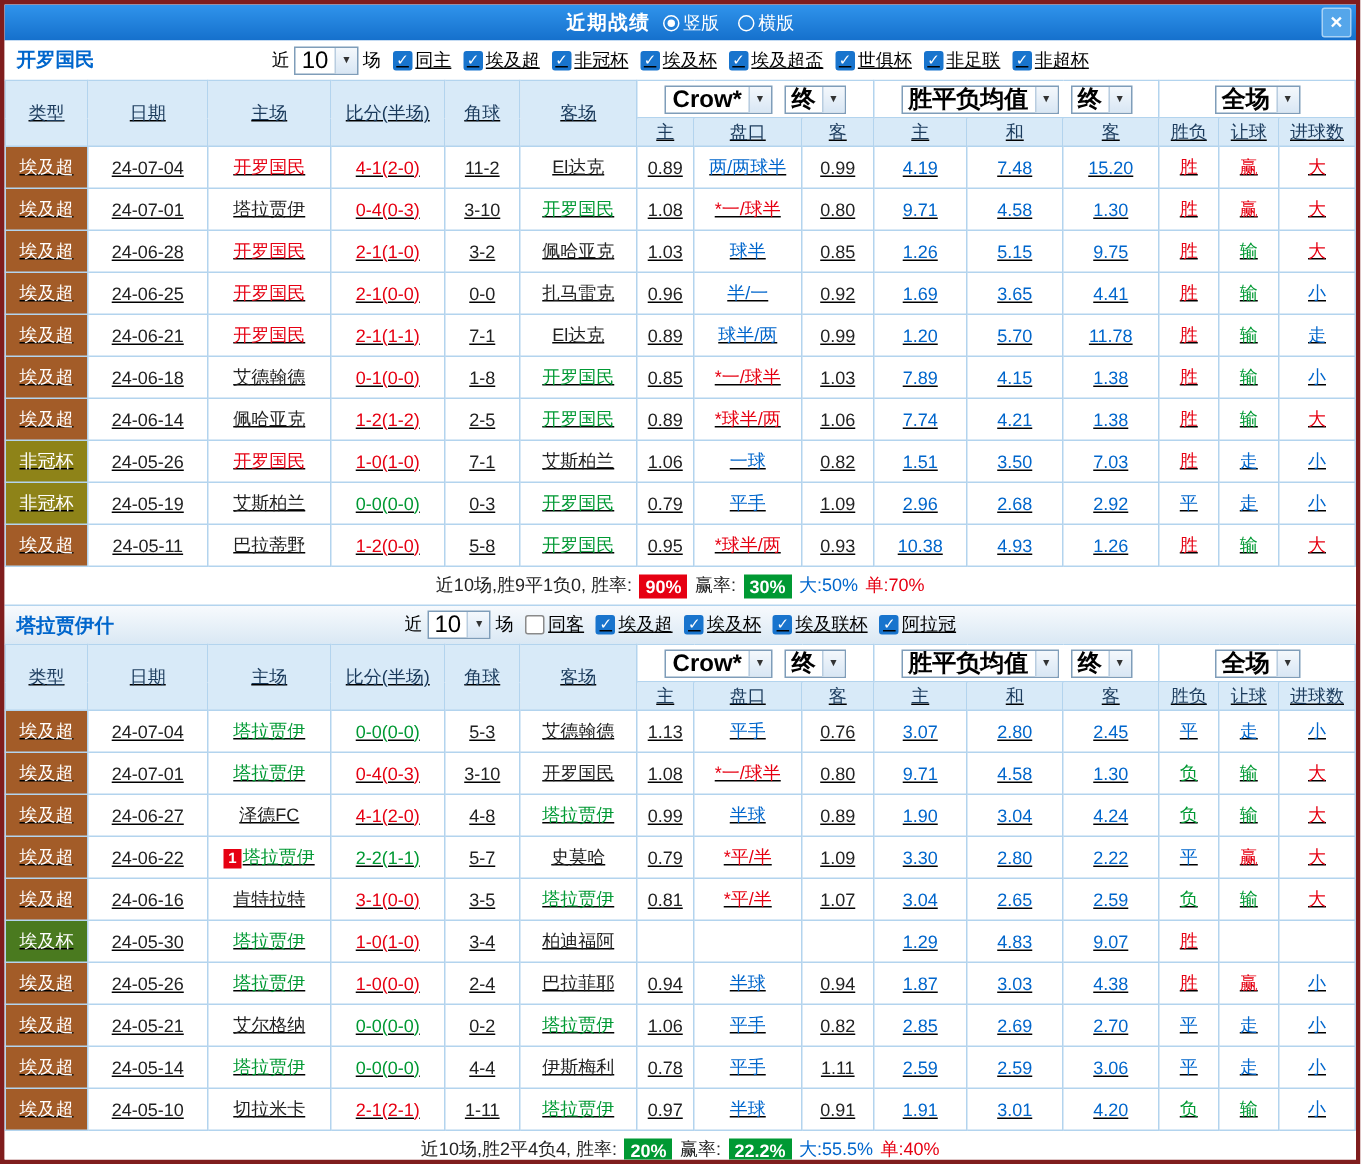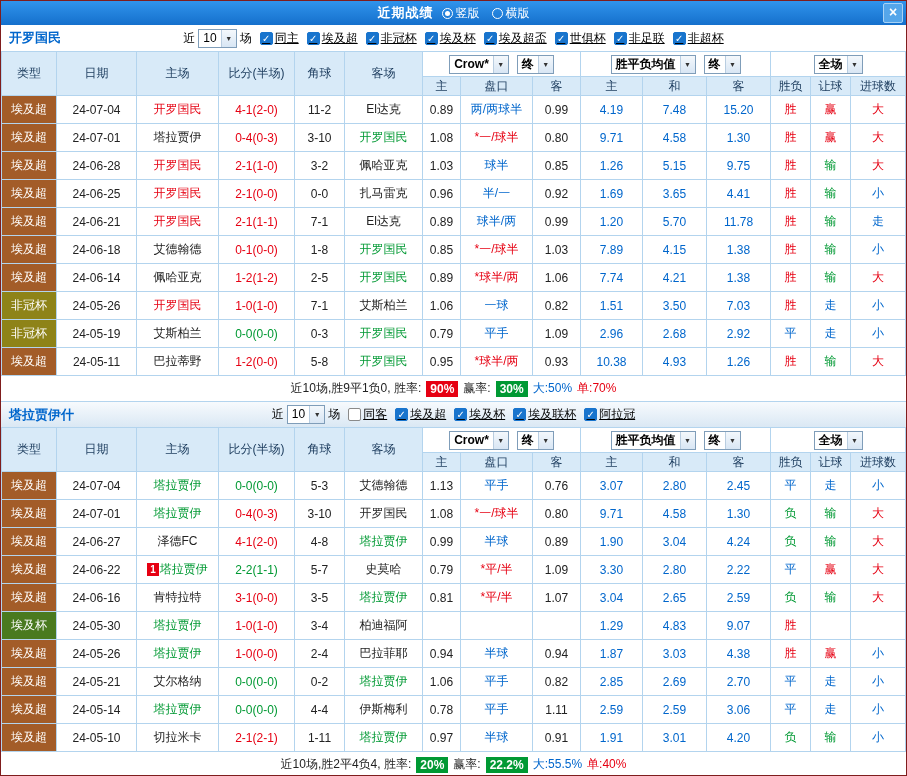--- a/index.html
+++ b/index.html
@@ -1,18 +1,18 @@
 <!DOCTYPE html>
 <html><head>
 <meta charset="utf-8">
 <style>
   * { margin:0; padding:0; box-sizing:border-box; }
   html,body { width:907px; height:776px; }
   body { font-family:"Liberation Sans","DejaVu Sans",sans-serif; font-size:12px; background:#fff; }
-  .window { width:907px; height:776px; border:1px solid #7f1d1d; overflow:hidden; background:#fff; }
+  .window { width:907px; height:776px; border:3px solid #7f1d1d; overflow:hidden; background:#fff; }
 
   
   .titlebar { height:24px; background:linear-gradient(180deg,#3094EC,#1570CC); position:relative;
               display:flex; align-items:center; justify-content:center; color:#fff; }
   .title { font-weight:bold; font-size:13px; letter-spacing:1px; }
   .radio-group { display:inline-flex; align-items:center; gap:12px; margin-left:8px;text-align:right; }
   .radio-item { display:inline-flex; align-items:center; gap:3px; cursor:pointer; color:#fff; }
   .radio { width:11px; height:11px; border:1px solid #fff; border-radius:50%; position:relative; display:inline-block; }
   .radio.sel::after { content:""; position:absolute; left:2px; top:2px; width:5px; height:5px; border-radius:50%; background:#fff; }
   .close-btn { position:absolute; right:3px; top:2px; width:20px; height:20px; background:#55A6EA;
@@ -26,26 +26,26 @@
   .filters { margin:0 auto; display:flex; align-items:center; gap:3px; }
   .cb-item { display:inline-flex; align-items:center; gap:2px; margin-left:5px; cursor:pointer;text-decoration:underline; }
   .cb { width:13px; height:13px; border:1px solid #8A8A8A; background:#fff; display:inline-flex;
         align-items:center; justify-content:center; border-radius:2px; }
   .cb.on { background:#1874CD; border-color:#1874CD; }
   .cb.on::after { content:"✓"; color:#fff; font-size:10px; font-weight:bold; }
 
   
   .select { display:inline-flex; align-items:stretch; height:19px; border:1px solid #7F9DB9; background:#fff;
             cursor:pointer; vertical-align:middle; }
-  .sel-txt { padding:0 4px; font-size:12px; line-height:17px; white-space:nowrap; }
+  .sel-txt { padding:0 4px; font-size:16px; line-height:17px; white-space:nowrap; }
   .sel-arrow { width:15px; background:linear-gradient(180deg,#F4F8FC,#D8E6F4); border-left:1px solid #B9CDE0;
                display:flex; align-items:center; justify-content:center; font-size:7px; color:#333; }
 
   
-  table.grid { width:100%; border-collapse:collapse; table-layout:fixed; }
+  table.grid { width:100%; border-collapse:collapse; table-layout:fixed;text-decoration:underline; }
   .grid th, .grid td { border:1px solid #B3D4EE; text-align:center; overflow:hidden; white-space:nowrap; }
   .grid thead .hb { background:#D8EAF8; font-weight:normal; color:#1A3A5C; }
   .grid .h1 th { height:25px; }
   .grid .hsel { background:#fff; }
   .grid .hsel .select { margin:0 4px; }
   .grid .h2 th { height:19px; background:#D8EAF8; font-weight:normal; color:#1A3A5C; }
   .grid tbody td { height:28px; font-size:12px; }
   .type-cell { color:#fff; }
   .rc-badge { display:inline-block; background:#E60012; color:#fff; font-size:10px; line-height:13px;
               padding:0 3px; margin-right:1px; font-weight:bold; }

